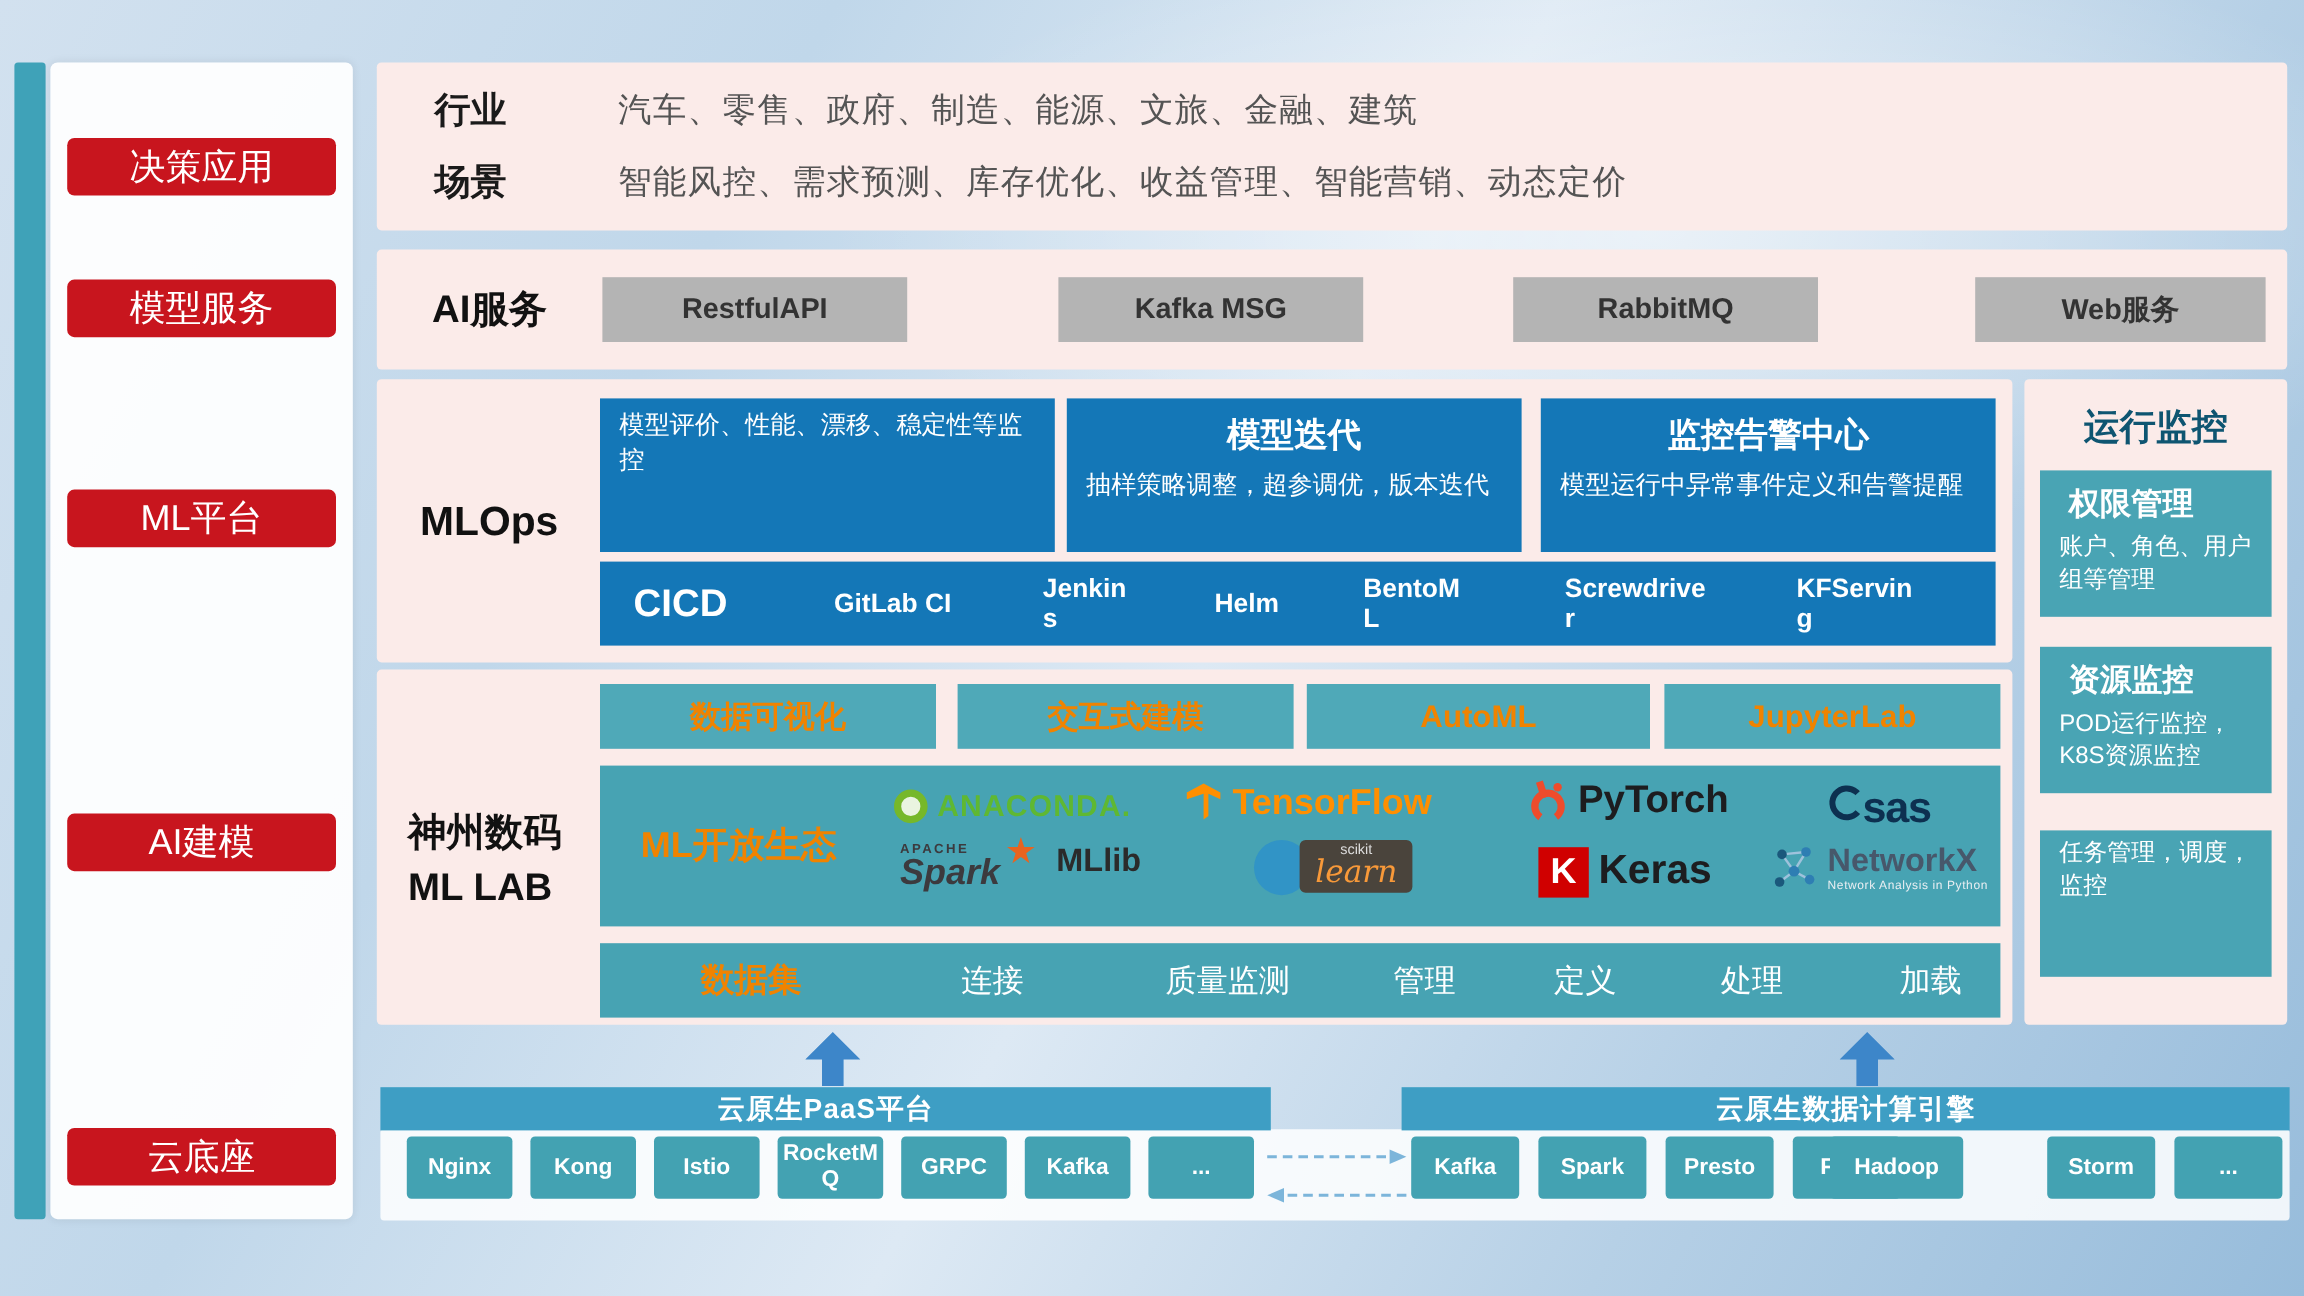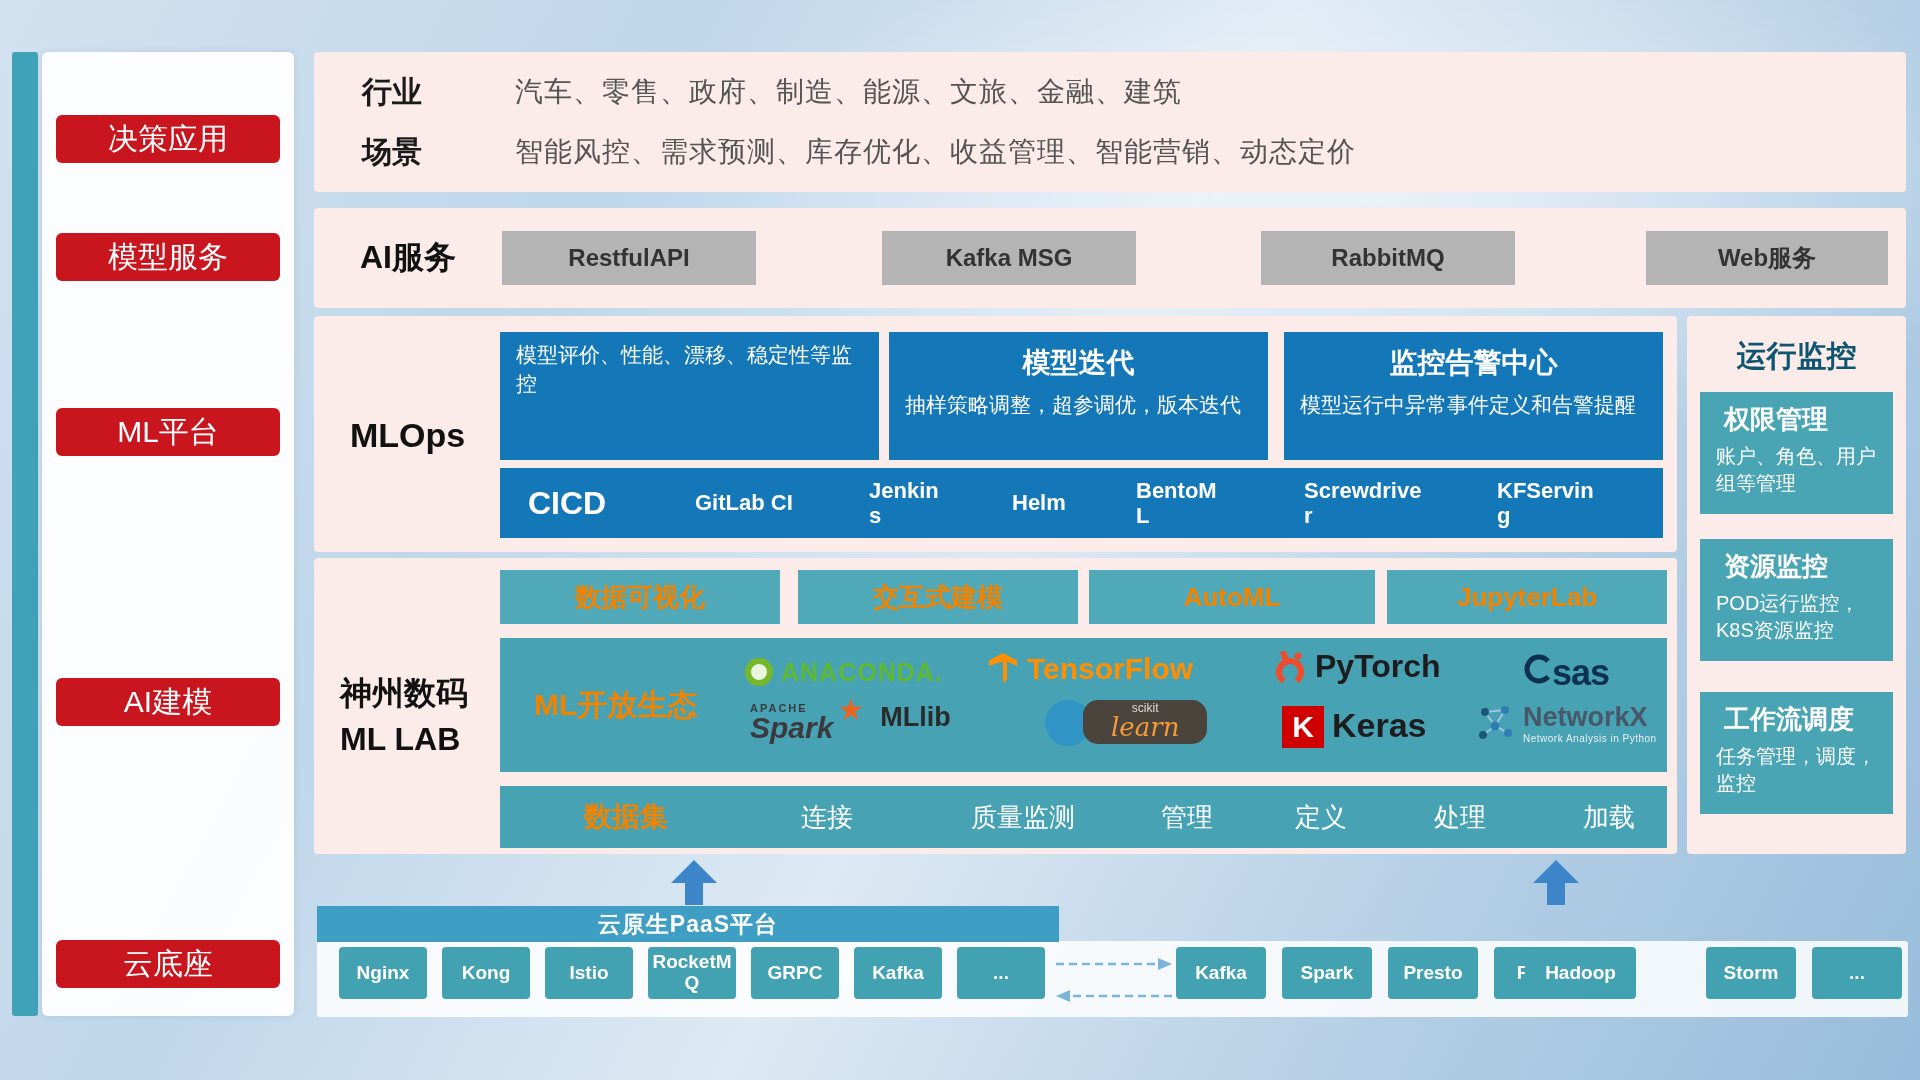--- a/index.html
+++ b/index.html
@@ -34,21 +34,21 @@
 .ana-text{color:#5fb832;font-weight:bold;font-size:25px;letter-spacing:1px}
 .tf-text{color:#ff8f00;font-weight:bold;font-size:30px}
 .pt-text{color:#1d1d1f;font-weight:bold;font-size:32px}
 .sas-text{color:#0d3050;font-weight:bold;font-size:36px;letter-spacing:-1px}
 .spark-texts{display:inline-block;text-align:left}
 .apache{display:block;font-size:11px;letter-spacing:2px;color:#3c3a3e;font-weight:bold}
 .spark-word{display:block;font-size:30px;font-weight:bold;font-style:italic;color:#3c3a3e;line-height:.95}
 .spark-star{color:#e8641f;font-size:30px;margin-left:-4px;transform:translateY(-10px)}
 .mllib{font-size:27px;font-weight:bold;color:#2b2b2b;margin-left:8px}
 .skl-blob{width:46px;height:46px;border-radius:50%;background:#3194c6;display:inline-block}
-.skl-badge{margin-left:-16px;background:#4a443c;border-radius:15px;padding:2px 28px 4px;display:inline-block;text-align:center}
+.skl-badge{margin-left:-16px;background:#4a443c;border-radius:5px;padding:2px 13px 4px;display:inline-block;text-align:center}
 .skl-top{display:block;font-size:12px;color:#ddd;line-height:1}
 .skl-learn{display:block;font-family:"DejaVu Serif",serif;font-style:italic;font-weight:normal;font-size:26px;color:#f89939;line-height:1}
 .keras-k{width:42px;height:42px;background:#d00000;color:#fff;font-weight:bold;font-size:30px;
  display:inline-flex;align-items:center;justify-content:center}
 .keras-word{font-size:34px;font-weight:bold;color:#1d1d1f}
 .nx-texts{display:inline-block}
 .nx-word{display:block;font-size:27px;font-weight:bold;color:#47586b}
 .nx-sub{display:block;font-size:10px;color:#e9eef2;letter-spacing:.5px}
 .dataset{position:absolute;left:186px;top:228px;width:1167px;height:62px;background:#47a3b3}
 .ds-label{position:absolute;left:84px;top:50%;transform:translateY(-50%);color:#f08300;font-weight:bold;font-size:28px}
@@ -217,35 +217,35 @@
     <div class="mon-title">运行监控</div>
     <div class="moncard" style="top:76px">
       <span class="t">权限管理</span>
       <span class="d">账户、角色、用户组等管理</span>
     </div>
     <div class="moncard" style="top:223px">
       <span class="t">资源监控</span>
       <span class="d">POD运行监控，K8S资源监控</span>
     </div>
     <div class="moncard" style="top:376px">
-      <span class="t">工作流调度</span>
       <span class="d">任务管理，调度，监控</span>
     </div>
   </div>
 
   <div class="abs" style="left:317px;top:941px;width:1591px;height:76px;background:rgba(255,255,255,0.85);border-radius:3px"></div>
 
   <svg class="abs" style="left:671px;top:860px" width="46" height="45" viewBox="0 0 46 45">
     <polygon points="23,0 46,23 32,23 32,45 14,45 14,23 0,23" fill="#3d86c9"></polygon>
   </svg>
   <svg class="abs" style="left:1533px;top:860px" width="46" height="45" viewBox="0 0 46 45">
     <polygon points="23,0 46,23 32,23 32,45 14,45 14,23 0,23" fill="#3d86c9"></polygon>
   </svg>
 
   <div class="botheader" style="left:317px;width:742px">云原生PaaS平台</div>
+  <div class="botheader" style="left:1168px;width:740px">云原生数据计算引擎</div>
 
   <div class="chip" style="left:339px;width:88px">Nginx</div>
   <div class="chip" style="left:442px;width:88px">Kong</div>
   <div class="chip" style="left:545px;width:88px">Istio</div>
   <div class="chip" style="left:648px;width:88px">RocketMQ</div>
   <div class="chip" style="left:751px;width:88px">GRPC</div>
   <div class="chip" style="left:854px;width:88px">Kafka</div>
   <div class="chip" style="left:957px;width:88px">...</div>
 
   <svg class="abs" style="left:1048px;top:948px" width="132" height="64" viewBox="0 0 132 64">

